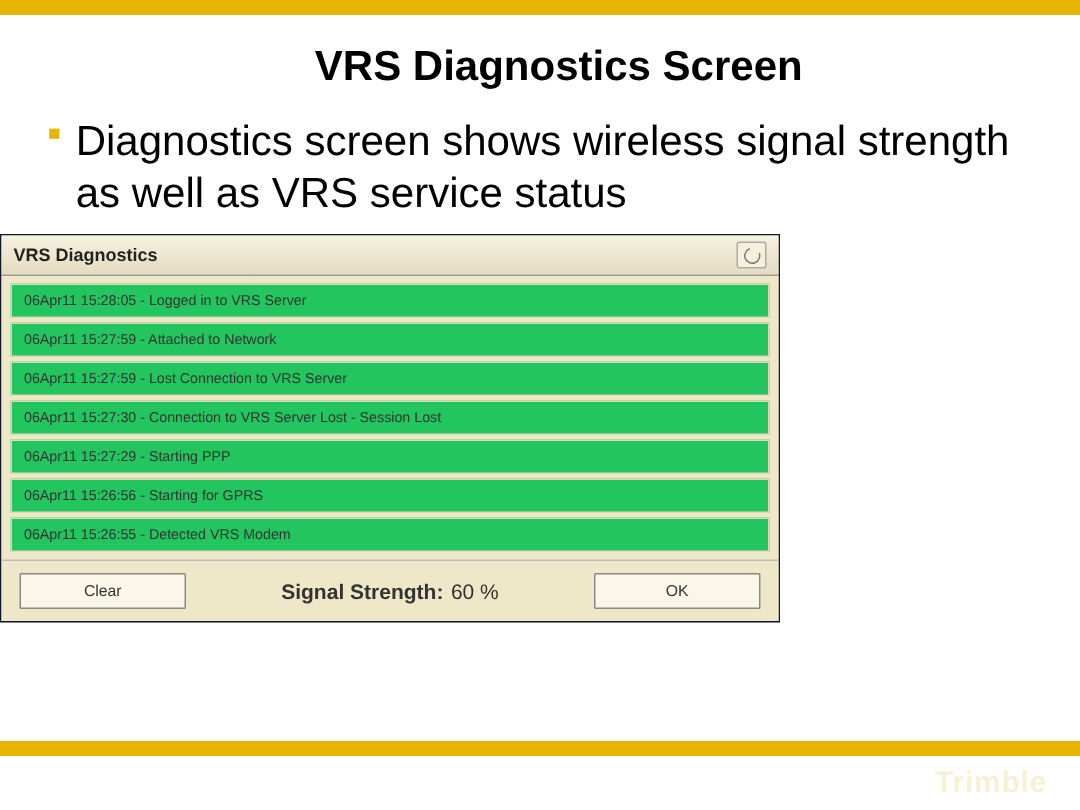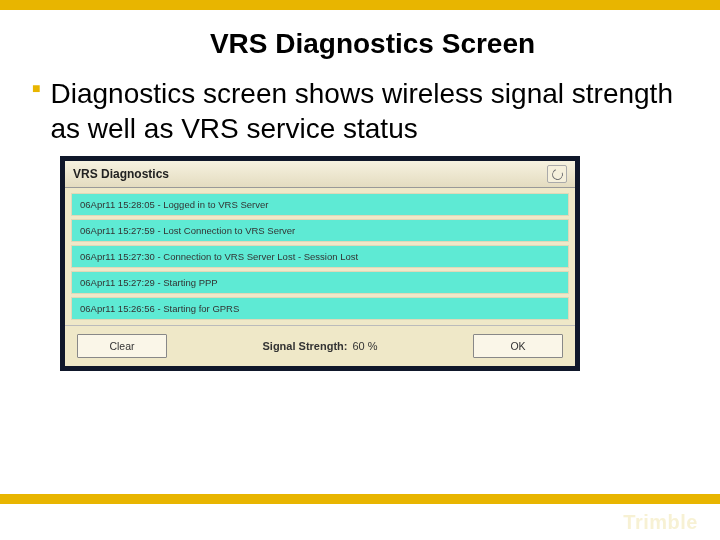--- a/index.html
+++ b/index.html
@@ -37,23 +37,22 @@
     font-size: 14px;
     margin-right: 10px;
     margin-top: 4px;
   }
   .bullet-text {
     font-size: 28px;
     color: #000;
     line-height: 1.25;
   }
   .screenshot {
-    margin-left: 60px;
     width: 520px;
-    border: 5px solid #0f172a;
+    border: 1px solid #0f172a;
     background: #efe8c8;
     font-family: Verdana, Arial, sans-serif;
   }
   .shot-header {
     background: linear-gradient(#f6f2e0, #e4dcc0);
     border-bottom: 1px solid #999;
     padding: 4px 8px;
     display: flex;
     align-items: center;
     justify-content: space-between;
@@ -79,49 +78,49 @@
     border: 1.5px solid #777;
     border-radius: 50%;
     border-top-color: transparent;
     transform: rotate(25deg);
   }
   .log-area {
     background: #efe8c8;
     padding: 2px 0;
   }
   .log-row {
-    background: #5eead4;
+    background: #22c55e;
     margin: 3px 6px;
     padding: 5px 8px;
     font-size: 9.5px;
     color: #333;
     border: 1px solid #e0d8b8;
   }
   .shot-footer {
     background: #efe8c8;
     border-top: 1px solid #bbb;
     padding: 8px 12px;
     display: flex;
     align-items: center;
     justify-content: space-between;
   }
   .footer-btn {
-    width: 90px;
+    width: 111px;
     height: 24px;
     background: #faf6e8;
     border: 1px solid #888;
     font-size: 10.5px;
     color: #333;
     display: flex;
     align-items: center;
     justify-content: center;
     border-radius: 1px;
   }
   .signal-block {
-    font-size: 11px;
+    font-size: 14px;
     color: #333;
     display: flex;
     gap: 5px;
   }
   .signal-label { font-weight: bold; }
   .bottom-stripe {
     position: absolute;
     bottom: 36px;
     left: 0;
     width: 100%;
@@ -153,24 +152,26 @@
 
 <div class="screenshot">
   <div class="shot-header">
     <span class="shot-title">VRS Diagnostics</span>
     <div class="refresh-btn">
       <div class="refresh-icon"></div>
     </div>
   </div>
   <div class="log-area">
     <div class="log-row">06Apr11 15:28:05 - Logged in to VRS Server</div>
+    <div class="log-row">06Apr11 15:27:59 - Attached to Network</div>
     <div class="log-row">06Apr11 15:27:59 - Lost Connection to VRS Server</div>
     <div class="log-row">06Apr11 15:27:30 - Connection to VRS Server Lost - Session Lost</div>
     <div class="log-row">06Apr11 15:27:29 - Starting PPP</div>
     <div class="log-row">06Apr11 15:26:56 - Starting for GPRS</div>
+    <div class="log-row">06Apr11 15:26:55 - Detected VRS Modem</div>
   </div>
   <div class="shot-footer">
     <div class="footer-btn">
       <span>Clear</span>
     </div>
     <div class="signal-block">
       <span class="signal-label">Signal Strength:</span>
       <span>60 %</span>
     </div>
     <div class="footer-btn">

